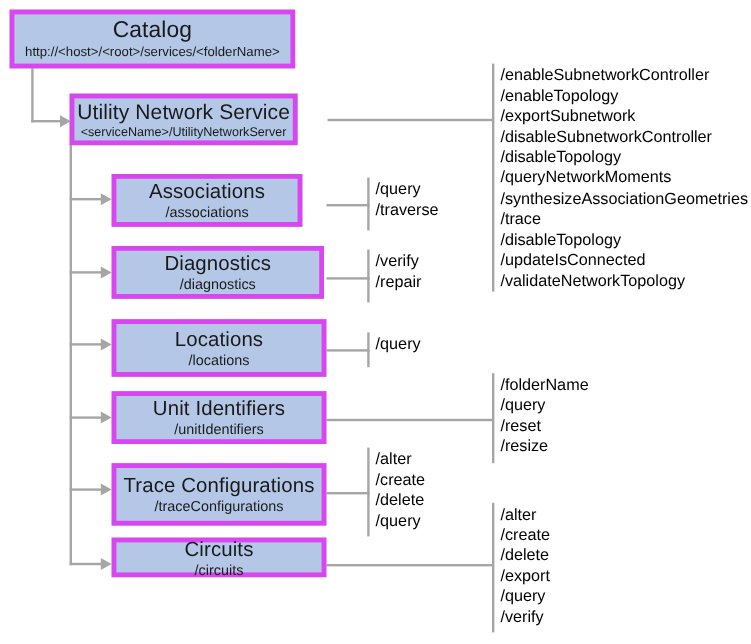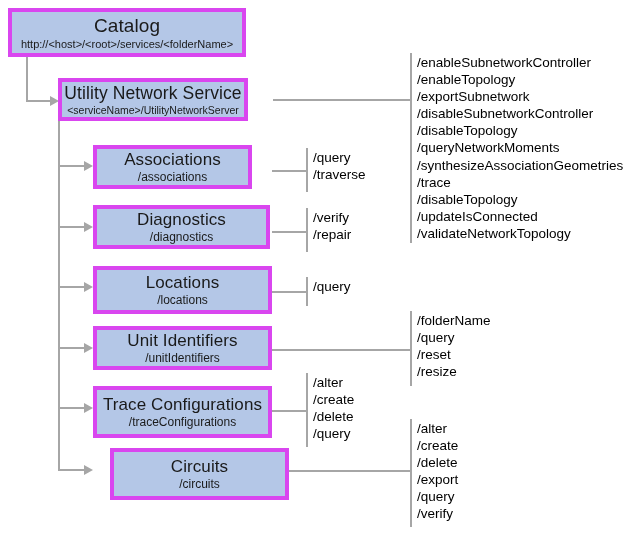--- a/index.html
+++ b/index.html
@@ -153,21 +153,21 @@
   <div class="node" style="left:93px; top:326px; width:179px; height:44px;">
     <div class="title">Unit Identifiers</div>
     <div class="path">/unitIdentifiers</div>
   </div>
 
   <div class="node" style="left:93px; top:386px; width:179px; height:52px;">
     <div class="title">Trace Configurations</div>
     <div class="path">/traceConfigurations</div>
   </div>
 
-  <div class="node" style="left:110px; top:448px; width:179px; height:52px;">
+  <div class="node" style="left:93px; top:448px; width:179px; height:33px;">
     <div class="title">Circuits</div>
     <div class="path">/circuits</div>
   </div>
 
   <div class="ops" style="left:417px; top:54px;">
       <div>/enableSubnetworkController</div>
       <div>/enableTopology</div>
       <div>/exportSubnetwork</div>
       <div>/disableSubnetworkController</div>
       <div>/disableTopology</div>

